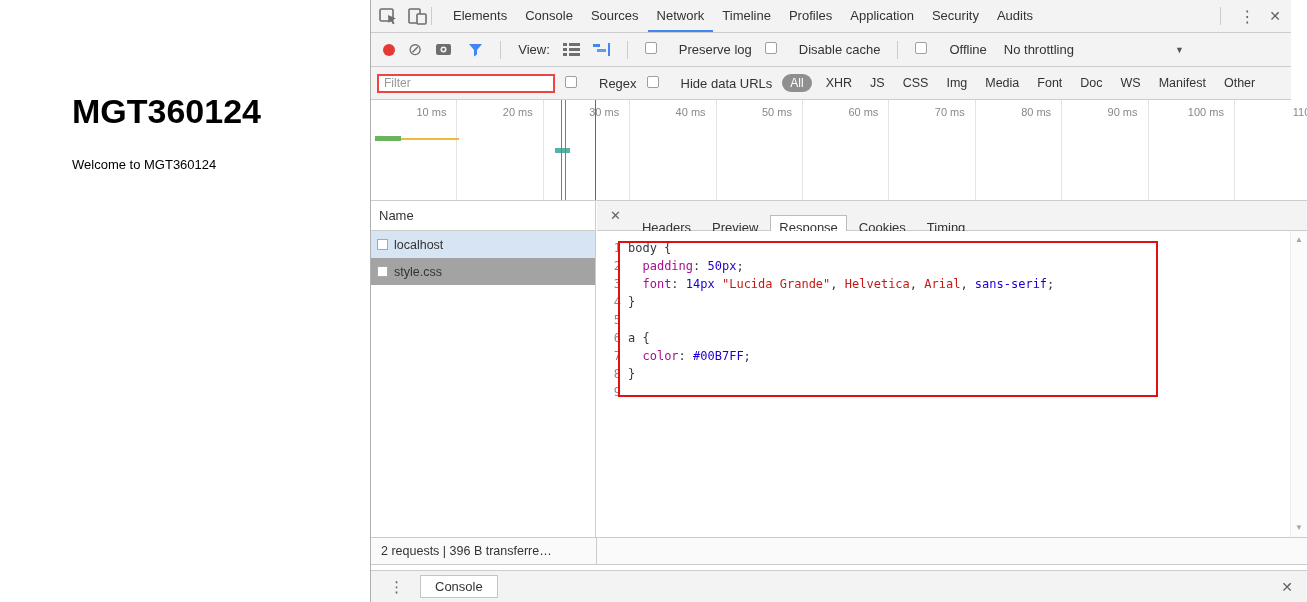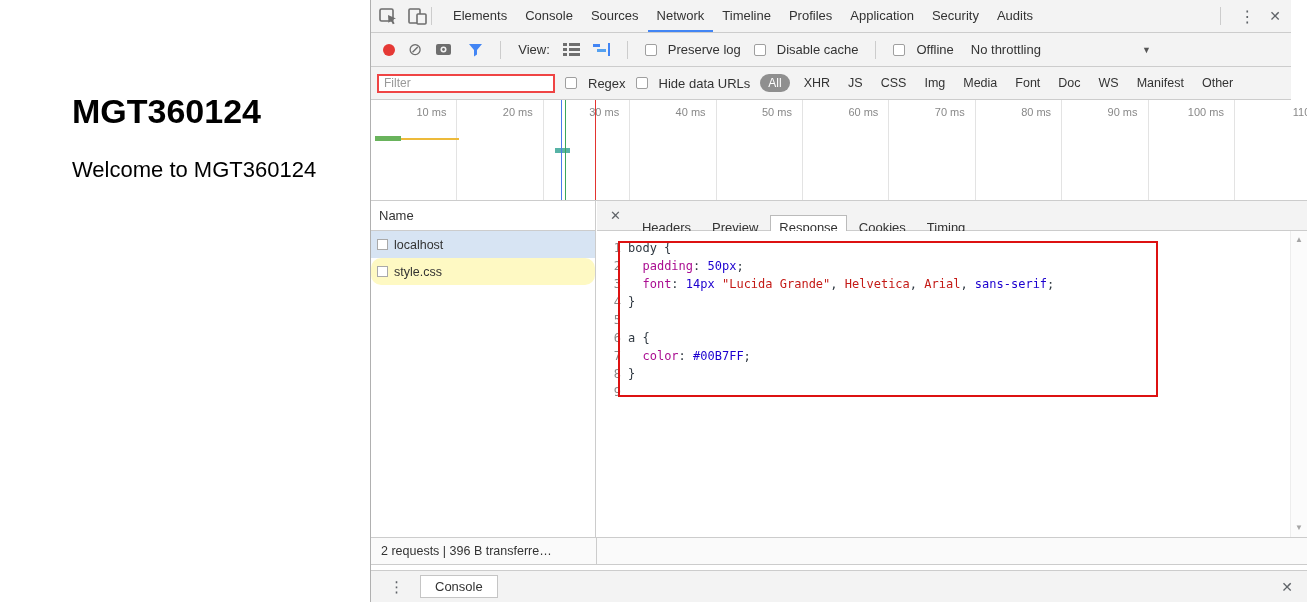--- a/index.html
+++ b/index.html
@@ -1,21 +1,21 @@
 <!DOCTYPE html>
 <html><head>
 <meta charset="utf-8">
 <style>
   * { margin:0; padding:0; box-sizing:border-box; }
   html,body { width:1307px; height:602px; background:#fff; font-family:"Liberation Sans", sans-serif; overflow:hidden; position:relative; }
 
   
   .page { position:absolute; left:0; top:0; width:370px; height:602px; background:#fff; }
   .page-title { position:absolute; left:72px; top:92px; font-size:34px; font-weight:bold; color:#000; }
-  .page-welcome { position:absolute; left:72px; top:157px; font-size:22px; color:#000; }
+  .page-welcome { position:absolute; left:72px; top:157px; font-size:13px; color:#000; }
 
   
   .devtools { position:absolute; left:370px; top:0; width:937px; height:602px; background:#fff; border-left:1px solid #b0b0b0; }
 
   .tb { position:absolute; left:0; right:16px; background:#f3f3f3; border-bottom:1px solid #ccc; display:flex; align-items:center; }
   .tb1 { top:0; height:33px; padding:0 10px 0 8px; }
   .tb2 { top:33px; height:34px; padding:0 12px; gap:13px; }
   .tb3 { top:67px; height:33px; padding:0 6px; gap:10px; }
 
   .sep { width:1px; height:18px; background:#ccc; margin:0 4px; flex:none; }
@@ -24,21 +24,21 @@
   .tab { height:100%; display:flex; align-items:center; padding:0 9px; font-size:13px; color:#333; border-bottom:2px solid transparent; }
   .tab.active { border-bottom-color:#4285f4; }
   .tb1-right { margin-left:auto; display:flex; align-items:center; gap:14px; }
   .kebab { font-size:16px; color:#5f6368; }
   .close-x { font-size:14px; color:#5f6368; }
 
   .icon { display:flex; align-items:center; justify-content:center; color:#6e6e6e; flex:none; }
   .record-dot { width:12px; height:12px; border-radius:50%; background:#e53935; }
   .clear-glyph { font-size:17px; color:#6e6e6e; line-height:1; }
   .label13 { font-size:13px; color:#333; white-space:nowrap; }
-  .cb-group { display:flex; align-items:center; gap:11px; }
+  .cb-group { display:flex; align-items:flex-start; gap:22px; }
   .cb { width:12px; height:12px; border:1px solid #9f9f9f; background:#fff; border-radius:2px; flex:none; }
   .throttle { display:flex; align-items:center; justify-content:space-between; width:180px; margin-left:4px; }
   .dd-arrow { font-size:9px; color:#555; }
 
   .filter-input { width:178px; height:19px; border:2px solid #ef4444; font-size:12px; padding:0 5px; color:#333; font-family:"Liberation Sans", sans-serif; background:#fff; outline:none; }
   .filter-input::placeholder { color:#999; }
   .type-pill { font-size:12px; color:#fff; background:#8f8f8f; border-radius:9px; padding:2px 8px; }
   .type { font-size:12.5px; color:#333; padding:0 4px; white-space:nowrap; }
 
   
@@ -52,21 +52,21 @@
   .ov-line-blue { left:190px; top:0; width:1px; height:100%; background:#4b7bec; }
   .ov-line-green { left:194px; top:0; width:1px; height:100%; background:#3ba55d; }
   .ov-line-red { left:224px; top:0; width:1px; height:100%; background:#e3342f; }
 
   
   .table { position:absolute; top:201px; height:336px; left:0; right:0; background:#fff; }
   .req-panel { position:absolute; left:0; top:0; width:225px; height:100%; border-right:1px solid #ccc; }
   .req-header { height:30px; border-bottom:1px solid #ccc; display:flex; align-items:center; padding-left:8px; font-size:13px; color:#333; background:#fff; }
   .req-row { height:27px; display:flex; align-items:center; gap:6px; padding-left:6px; font-size:12.5px; color:#333; }
   .req-row.selected { background:#d7e4f3; }
-  .req-row.alt { background:#fef9c3;border-radius:10px; }
+  .req-row.alt { background:#a3a3a3; }
   .req-icon { width:11px; height:11px; border:1px solid #a9a9a9; background:#fff; flex:none; }
 
   .detail-panel { position:absolute; left:226px; top:0; right:0; height:100%; }
   .detail-tabs { height:30px; background:#f3f3f3; border-bottom:1px solid #ccc; display:flex; align-items:center; padding-left:4px; gap:3px; }
   .detail-close { font-size:13px; color:#5f6368; padding:0 9px; }
   .dtab { font-size:13px; color:#333; padding:4px 8px; border:1px solid transparent; white-space:nowrap;margin-top:24px; }
   .dtab.active { background:#fff; border-color:#bbb; }
 
   .resp { position:absolute; top:30px; left:0; right:0; bottom:0; background:#fff; overflow:hidden; }
   .code-area { display:flex; padding-top:8px; font-family:"DejaVu Sans Mono", monospace; font-size:12px; line-height:18px; }

